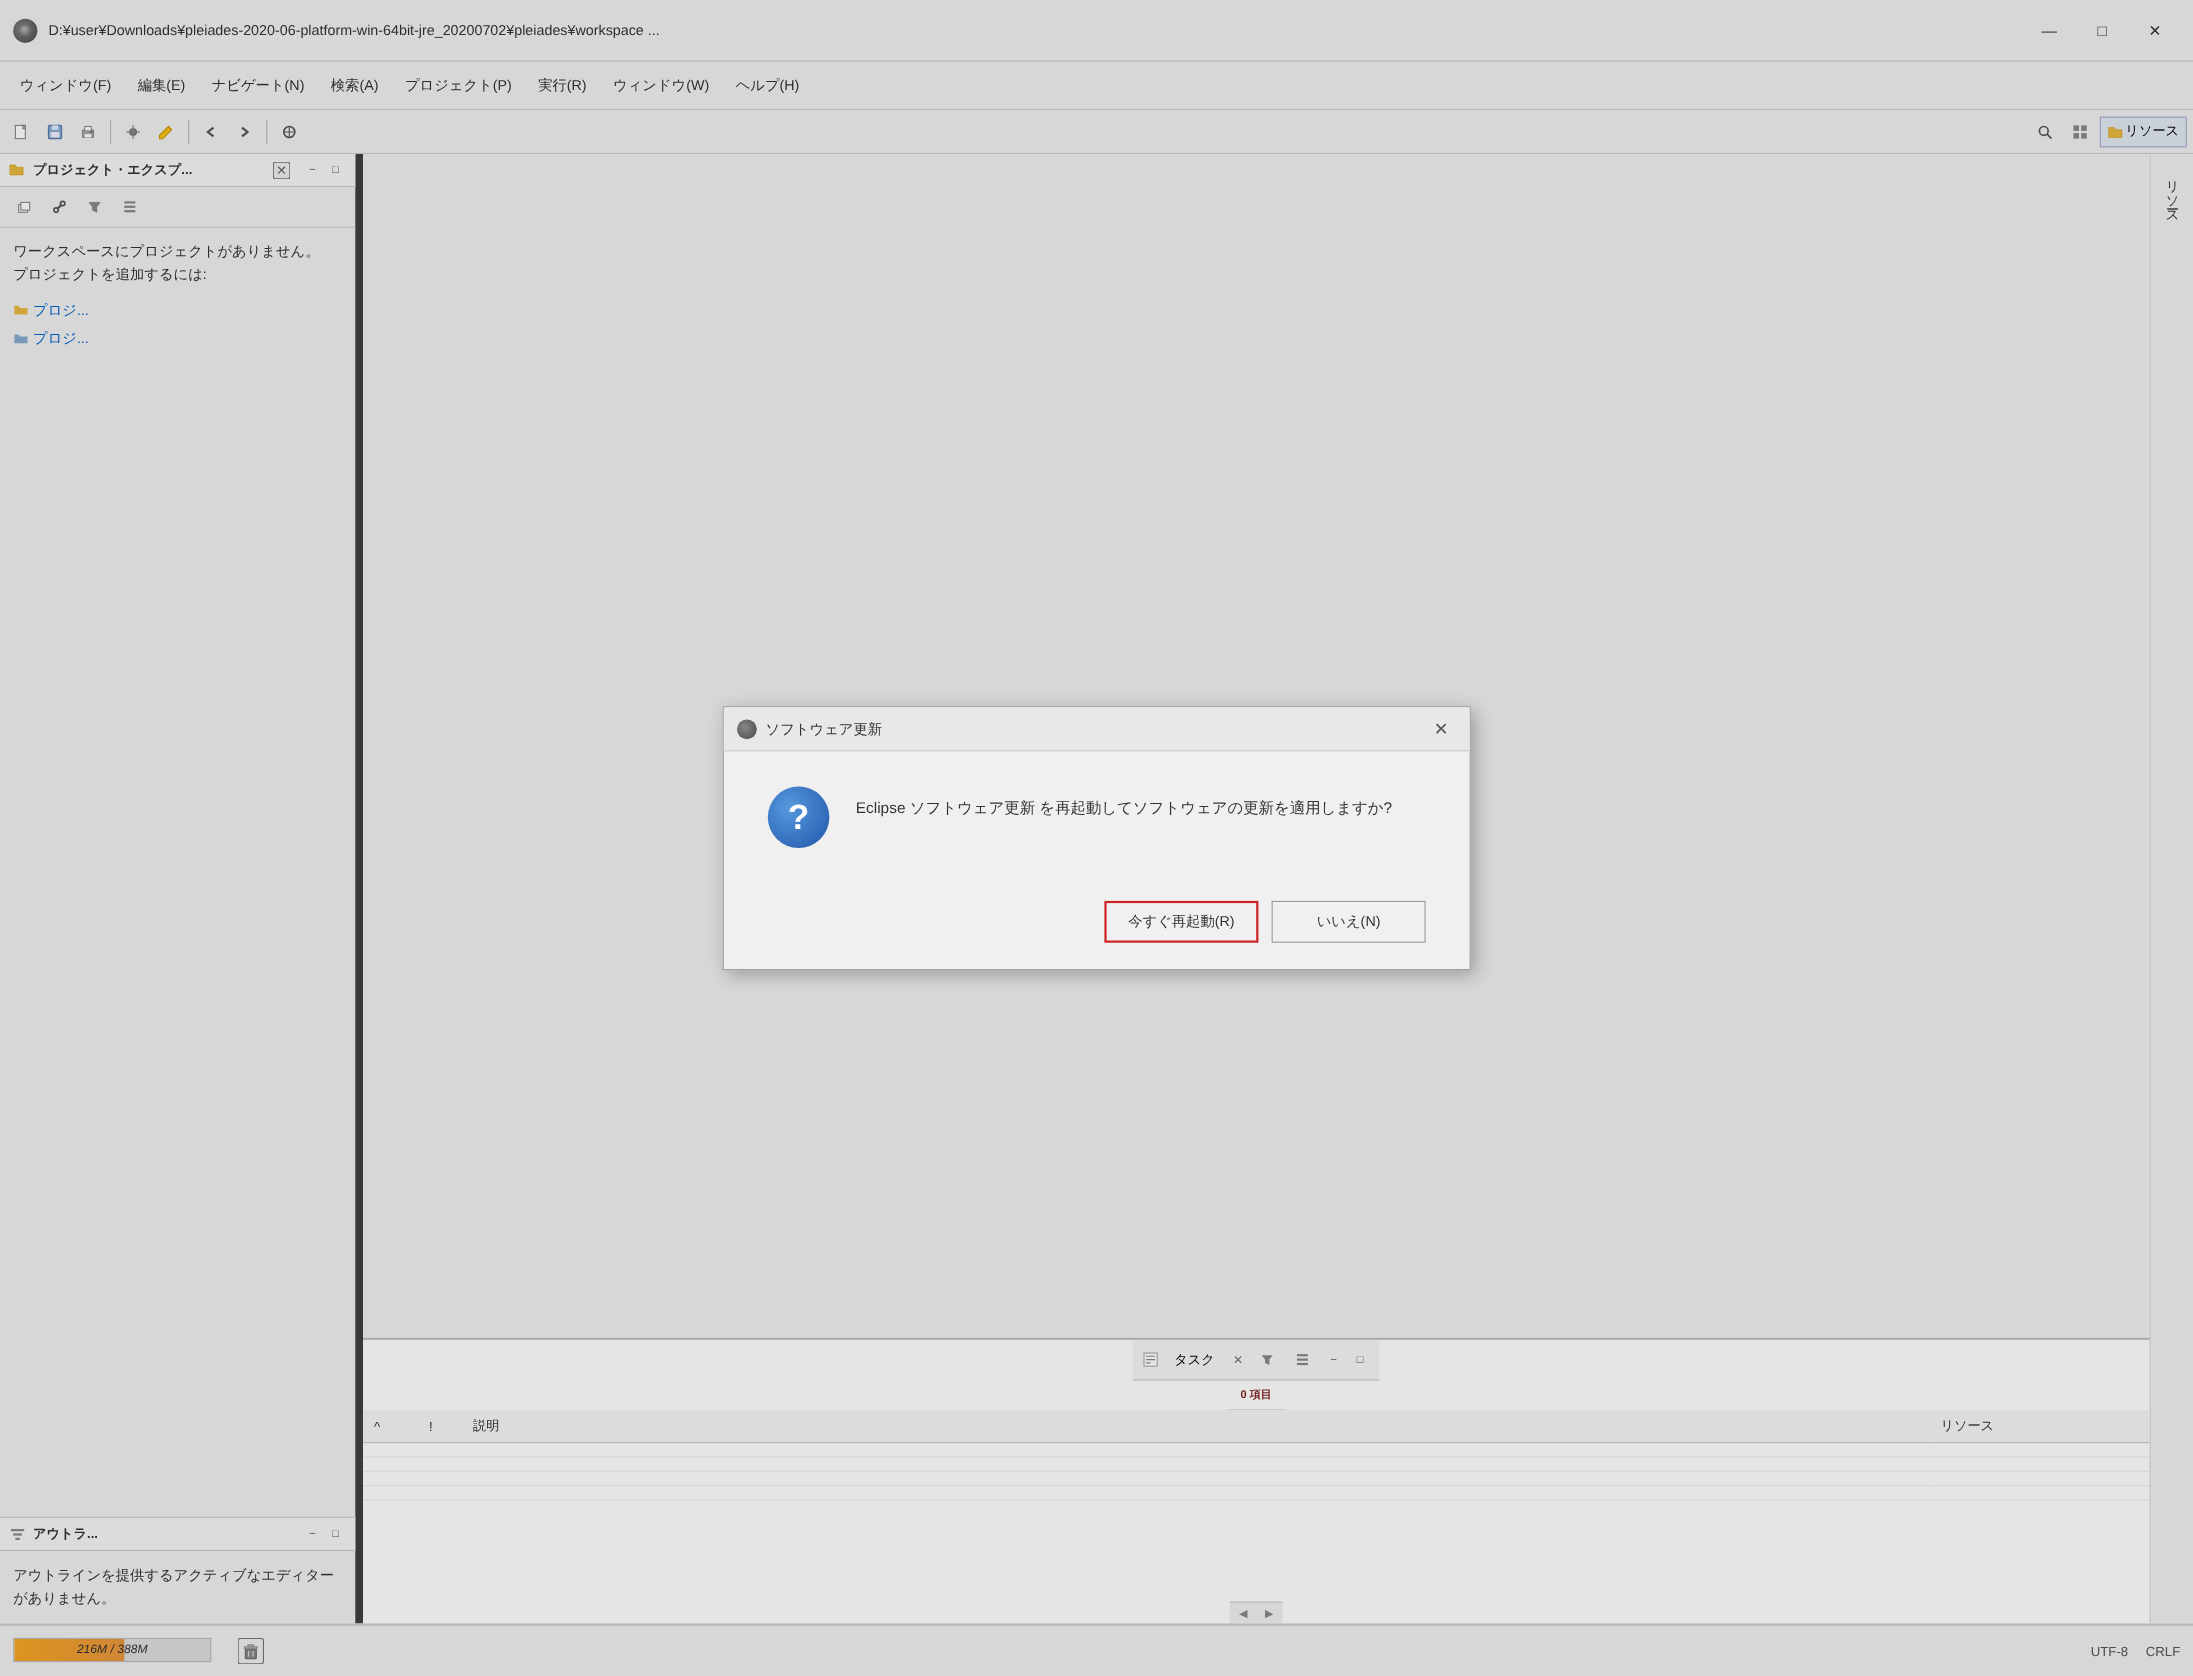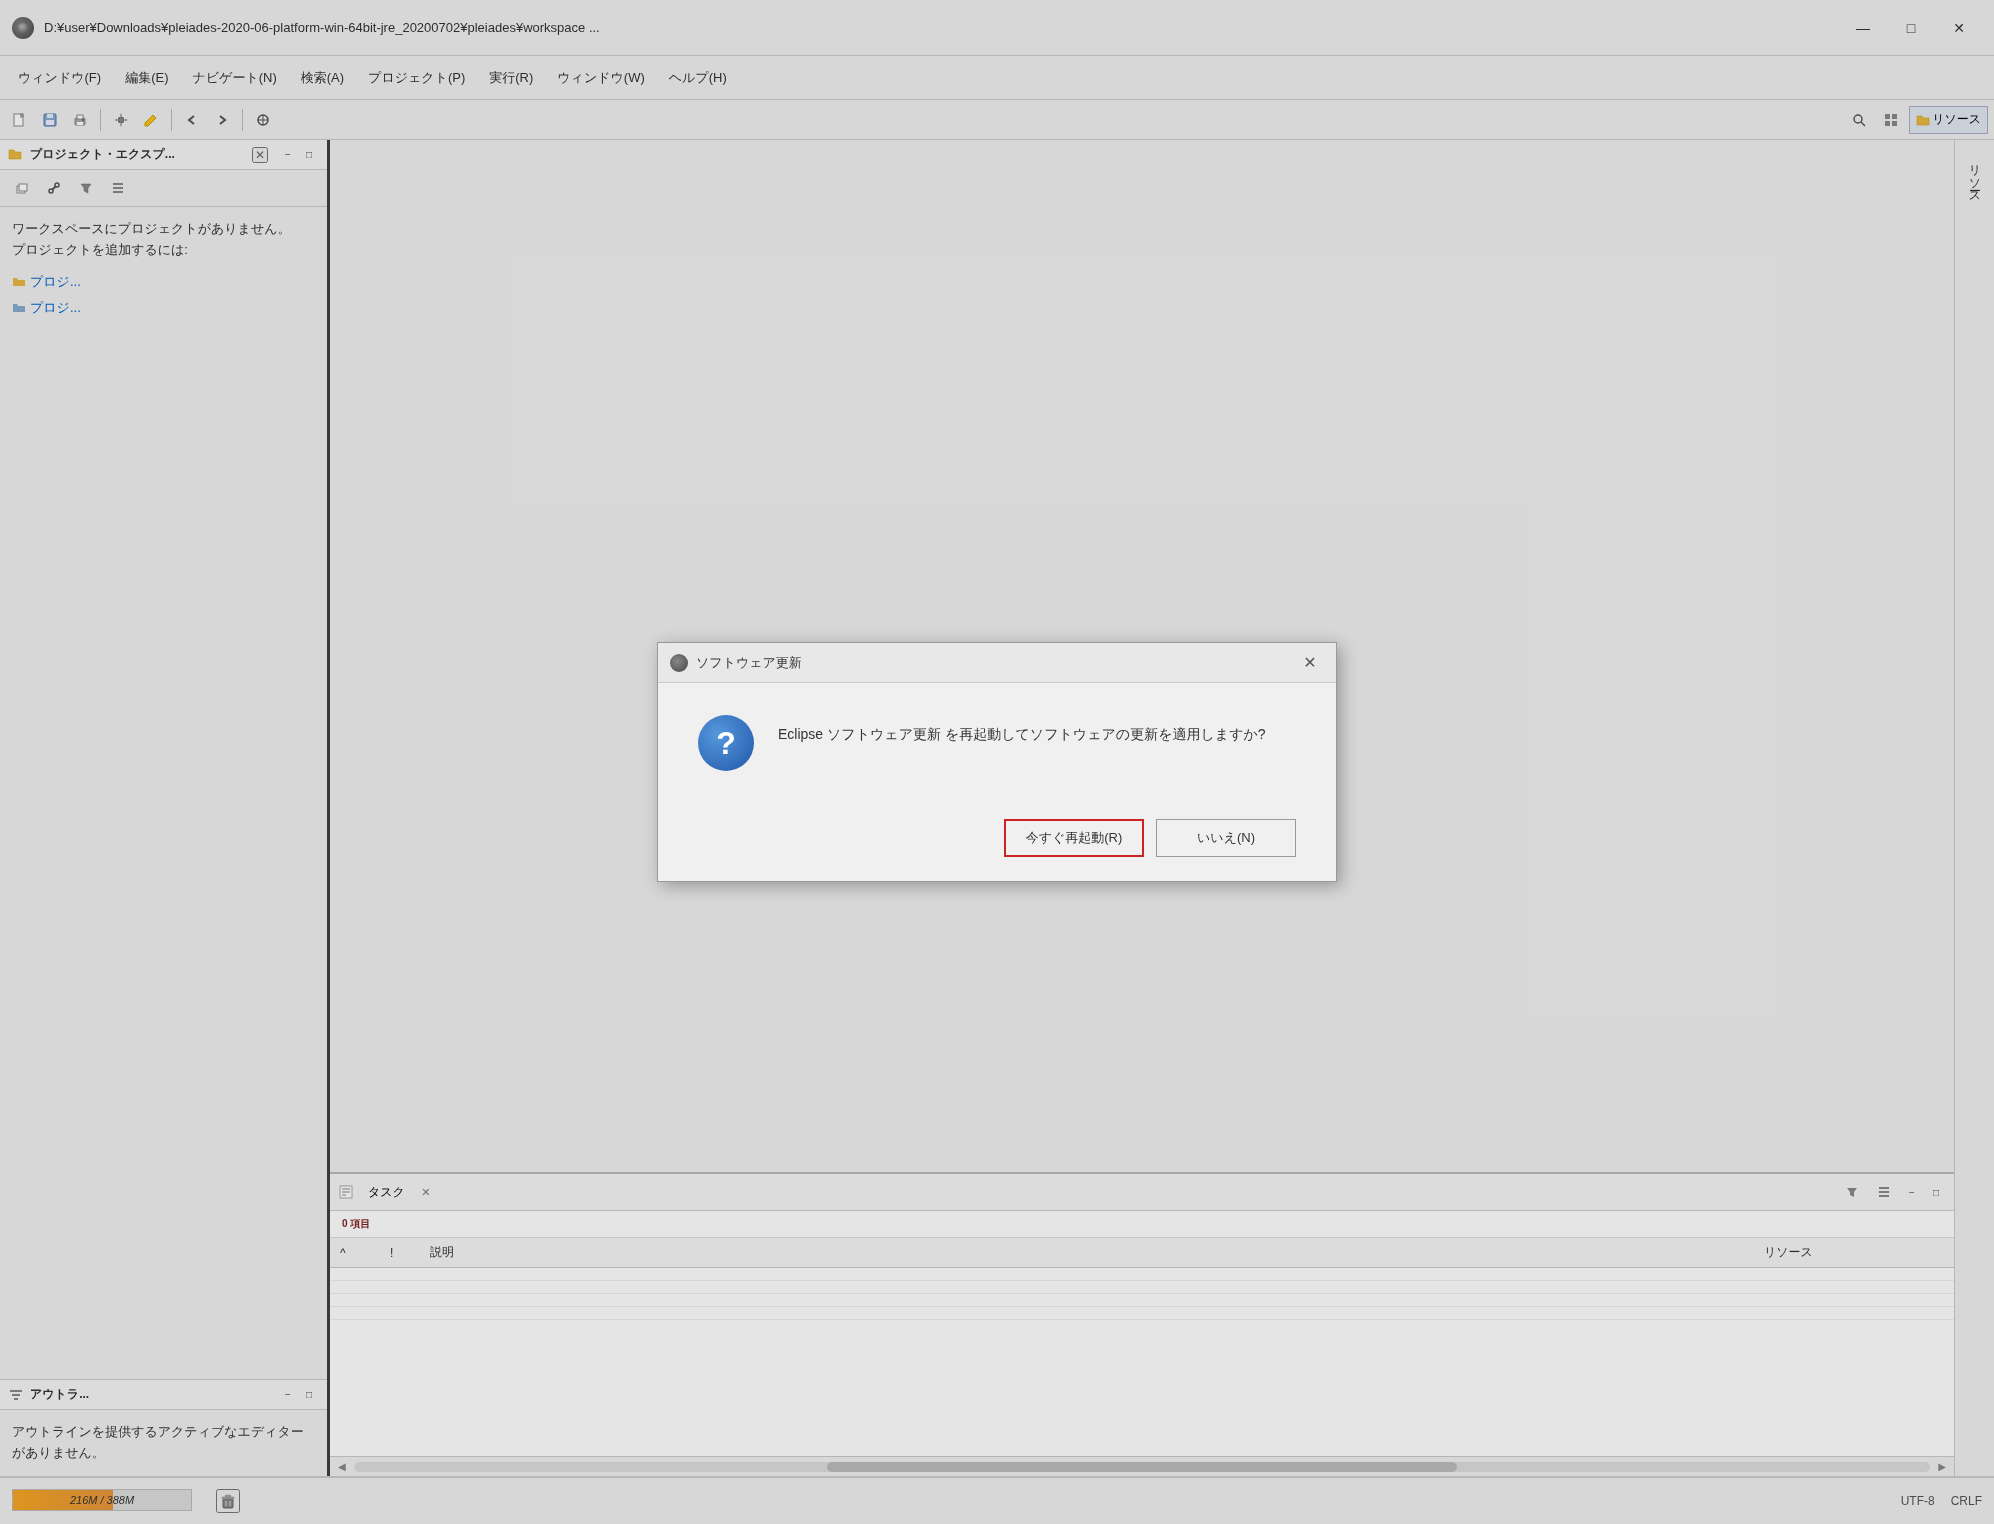--- a/index.html
+++ b/index.html
@@ -125,21 +125,21 @@
     .main-layout {
       display: flex;
       height: calc(1524px - 56px - 44px - 40px - 48px);
       position: relative;
     }
 
     
     .left-panel {
       width: 330px;
       background: #f0f0f0;
-      border-right: 3px solid #404040;
+      border-right: 7px solid #404040;
       display: flex;
       flex-direction: column;
       flex-shrink: 0;
     }
 
     .panel-header {
       display: flex;
       align-items: center;
       padding: 6px 8px;
       border-bottom: 1px solid #ccc;
@@ -219,25 +219,26 @@
       background: #f8f8f8;
       position: relative;
     }
 
     .right-panel-top {
       flex: 1;
       background: #f0f0f0;
       position: relative;
     }
     .right-panel-bottom {
-      height: 304px;
+      height: 260px;
       border-top: 2px solid #bbb;
       background: #fff;
       display: flex;
       flex-direction: column;
+      align-items: center;
     }
 
     .bottom-panel-header {
       display: flex;
       align-items: center;
       padding: 4px 8px;
       background: #f5f5f5;
       border-bottom: 1px solid #ccc;
       gap: 6px;
     }

